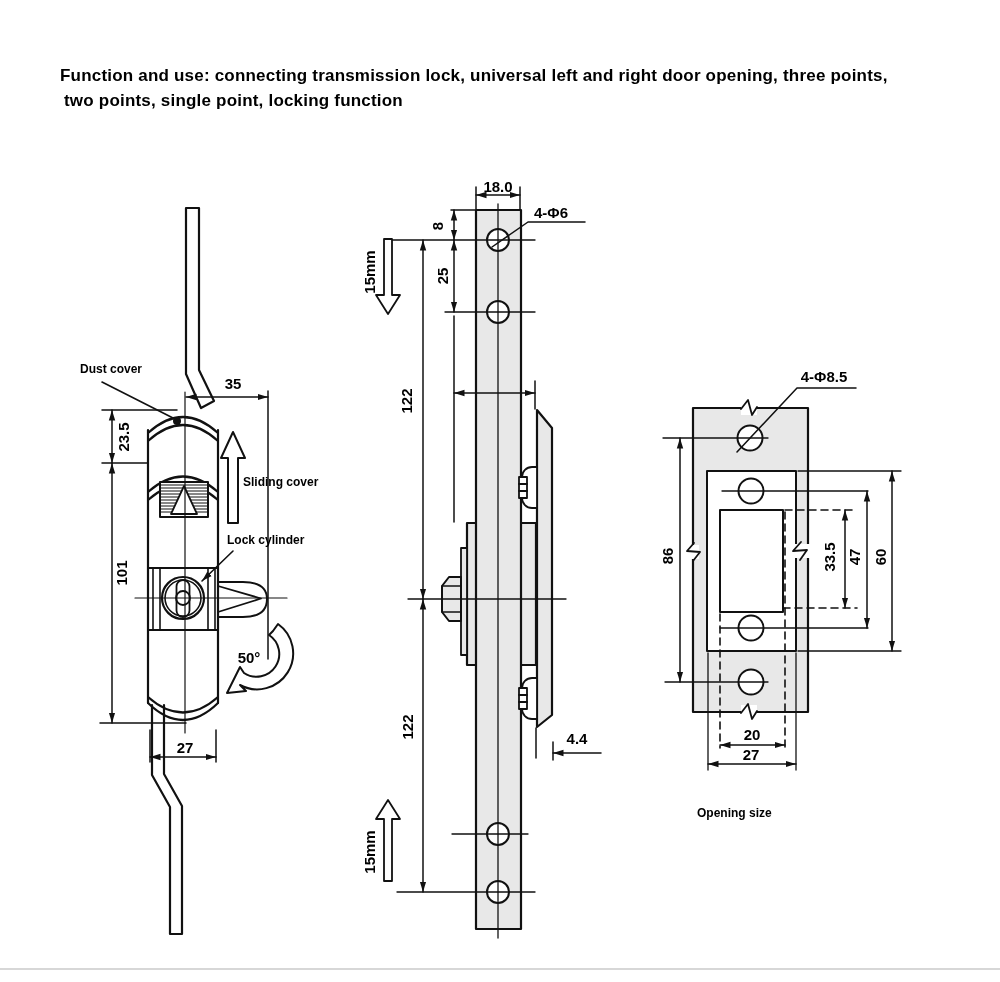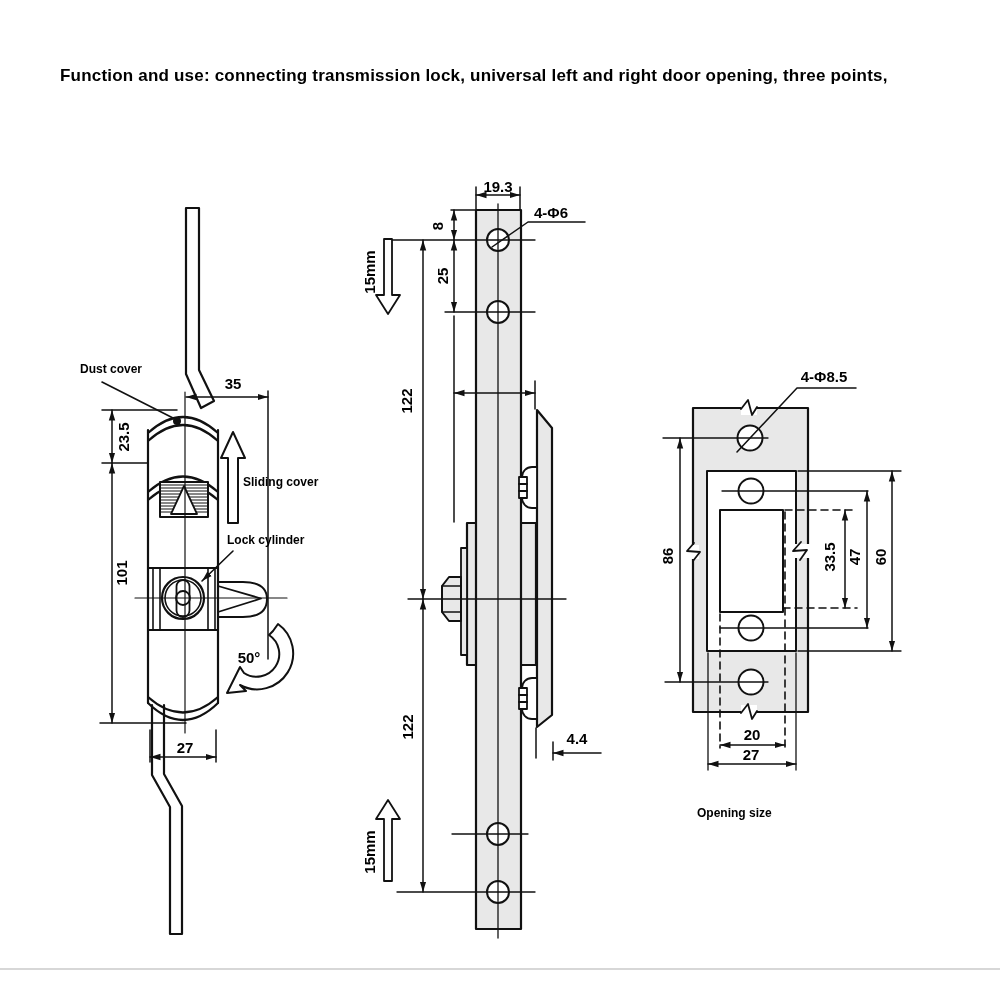--- a/index.html
+++ b/index.html
@@ -13,20 +13,21 @@
   .cap{position:absolute;font-size:12px;font-weight:700;white-space:nowrap;}
   svg{position:absolute;left:0;top:0;}
   .rule{position:absolute;left:0;top:968px;width:1000px;height:2px;background:#d7d7d7;}
 </style>
 </head>
 <body>
 
 <div id="page">
 
   <div class="hdr" style="left:60px;top:66px">Function and use: connecting transmission lock, universal left and right door opening, three points,</div>
+  <div class="hdr" style="left:64px;top:91px">two points, single point, locking function</div>
 
   <svg width="1000" height="982" viewBox="0 0 1000 982">
     <defs>
       <marker id="ah" viewBox="0 0 11 8" refX="10.5" refY="4" markerWidth="11" markerHeight="8" markerUnits="userSpaceOnUse" orient="auto-start-reverse">
         <path d="M0,0.8 L10.5,4 L0,7.2 Z" fill="#111"></path>
       </marker>
     </defs>
 
     <g stroke="#111" fill="none" stroke-width="2.2" stroke-linecap="round" stroke-linejoin="round">
 
@@ -223,21 +224,21 @@
   <div class="lbl" style="left:80px;top:362px">Dust cover</div>
   <div class="lbl" style="left:243px;top:475px">Sliding cover</div>
   <div class="lbl" style="left:227px;top:533px">Lock cylinder</div>
   <div class="dim c" style="left:249px;top:657px">50°</div>
 
   <div class="dim c" style="left:233px;top:383px">35</div>
   <div class="dim r" style="left:123px;top:437px">23.5</div>
   <div class="dim r" style="left:121px;top:573px">101</div>
   <div class="dim c" style="left:185px;top:747px">27</div>
 
-  <div class="dim c" style="left:498px;top:186px">19.3</div>
+  <div class="dim c" style="left:498px;top:186px">18.0</div>
   <div class="dim r" style="left:437px;top:226px">8</div>
   <div class="dim r" style="left:442px;top:276px">25</div>
   <div class="dim c" style="left:551px;top:212px">4-Φ6</div>
   <div class="dim r" style="left:406px;top:401px">122</div>
   <div class="dim r" style="left:407px;top:727px">122</div>
   <div class="dim r" style="left:369px;top:272px">15mm</div>
   <div class="dim r" style="left:369px;top:852px">15mm</div>
   <div class="dim c" style="left:577px;top:738px">4.4</div>
 
   <div class="dim c" style="left:824px;top:376px">4-Φ8.5</div>

